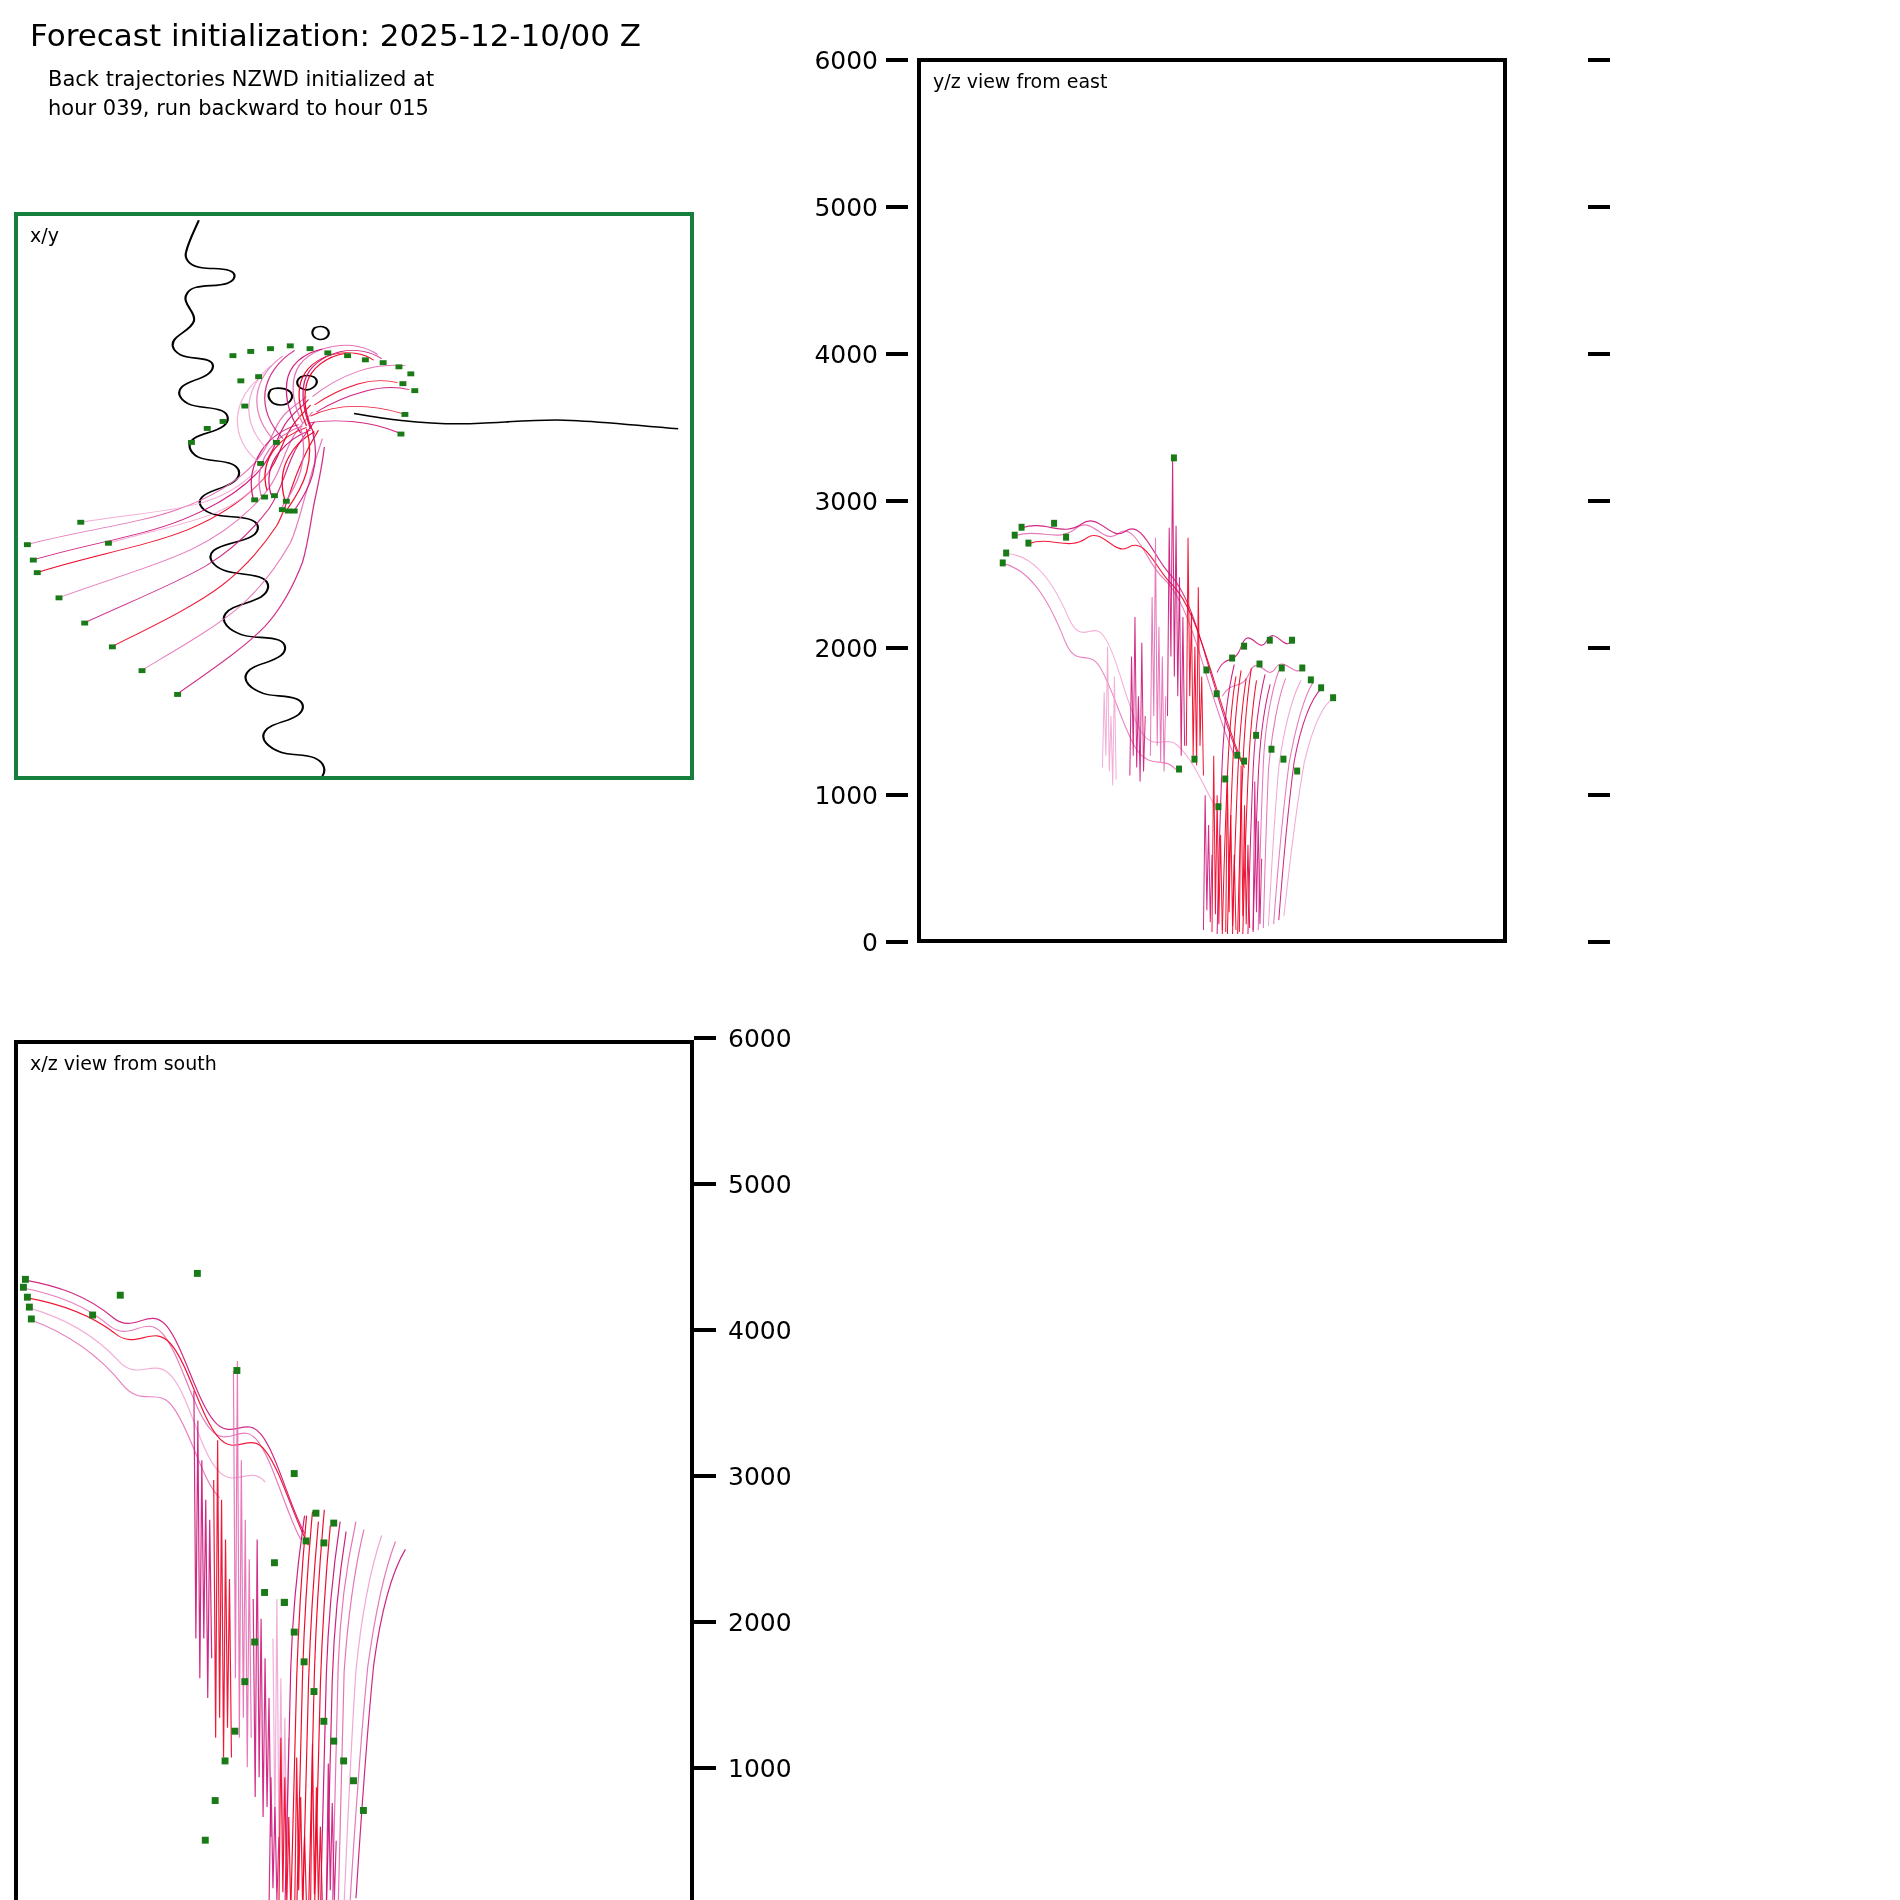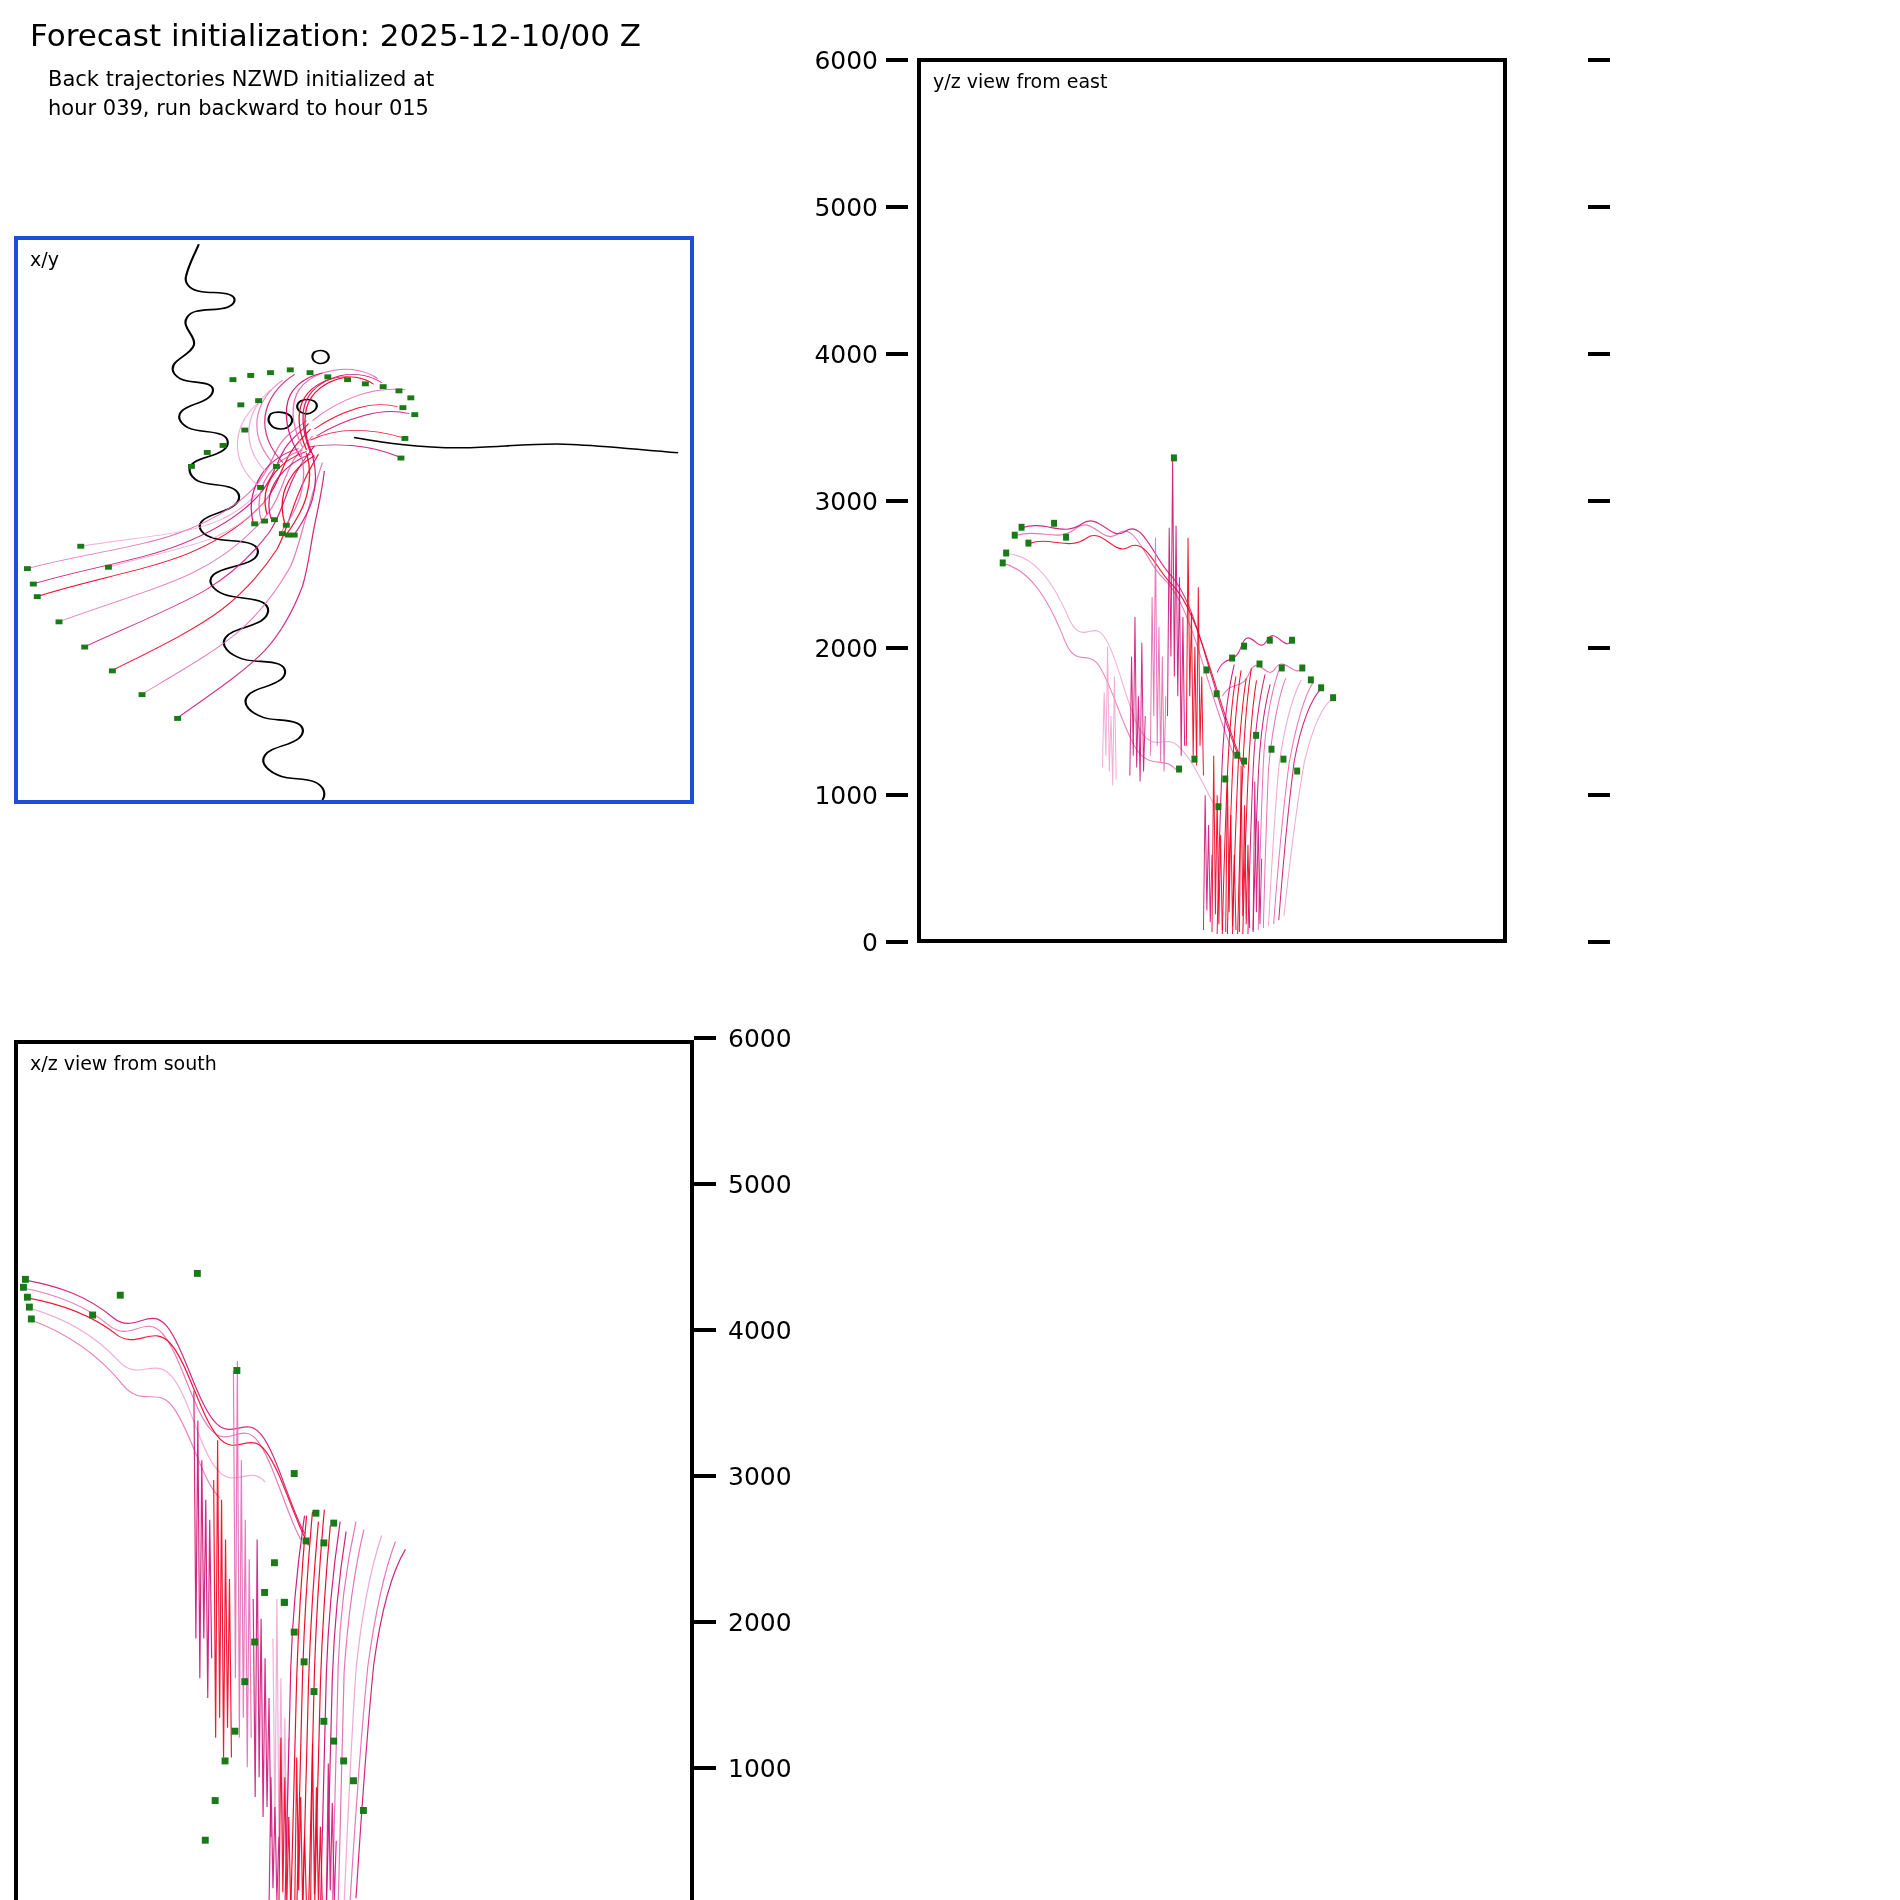--- a/index.html
+++ b/index.html
@@ -5,21 +5,21 @@
   html,body{margin:0;padding:0;background:#ffffff;}
   body{width:1900px;height:1900px;position:relative;
        font-family:"DejaVu Sans","Liberation Sans",sans-serif;color:#000;}
 
   .title-block{position:absolute;left:30px;top:18px;}
   .title-main{font-size:31px;line-height:1.15;white-space:nowrap;}
   .title-sub{font-size:21px;line-height:1.32;margin-top:12px;margin-left:18px;white-space:nowrap;}
 
   
   .panel{position:absolute;background:#fff;box-sizing:border-box;overflow:hidden;}
-  #panel-xy{left:14px;top:236px;width:680px;height:568px;border:4px solid #1d4ed8;}
+  #panel-xy{left:14px;top:212px;width:680px;height:568px;border:4px solid #15803d;}
   #panel-yz{left:908px;top:58px;width:590px;height:885px;border:4px solid #000;margin-left:9px;}
   #panel-xz{left:14px;top:1040px;width:680px;height:880px;border:4px solid #000;}
 
   .panel-label{position:absolute;left:12px;top:8px;font-size:19px;z-index:6;}
 
   .plot-svg{position:absolute;left:0;top:0;width:100%;height:100%;}
 
   
   .axis{position:absolute;}
   .tick-mark{position:absolute;background:#000;height:4px;width:22px;}

